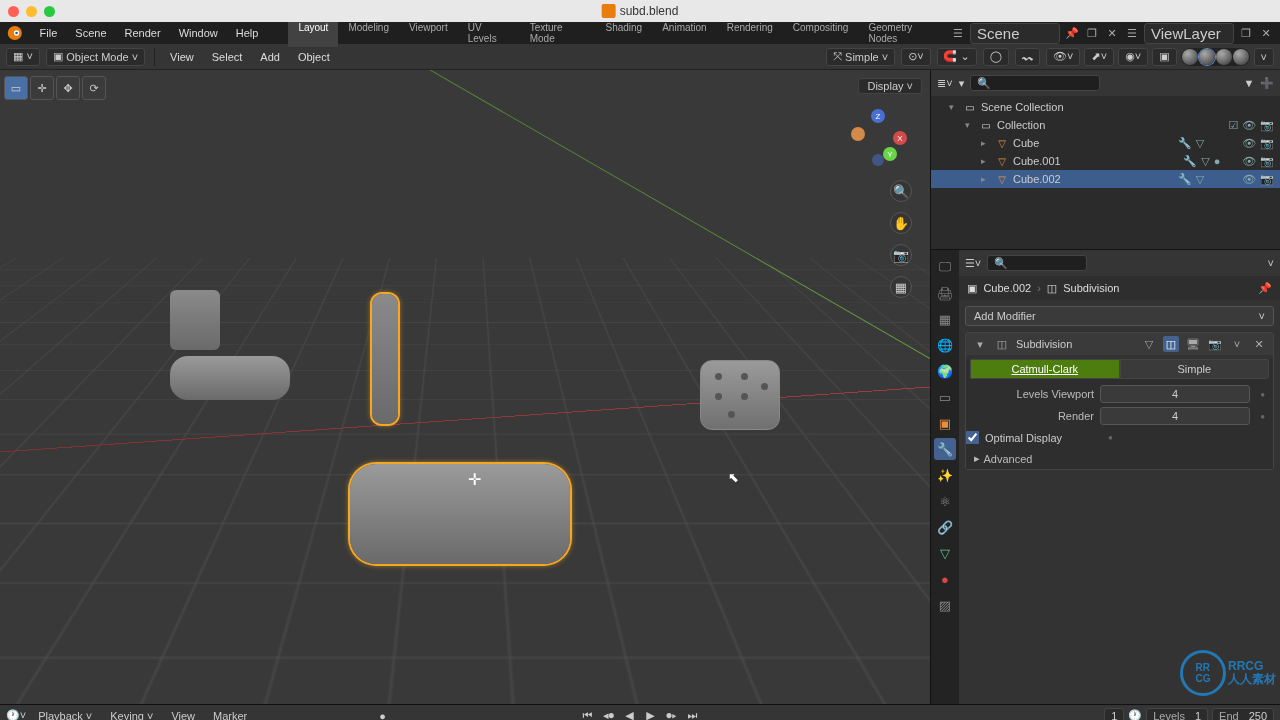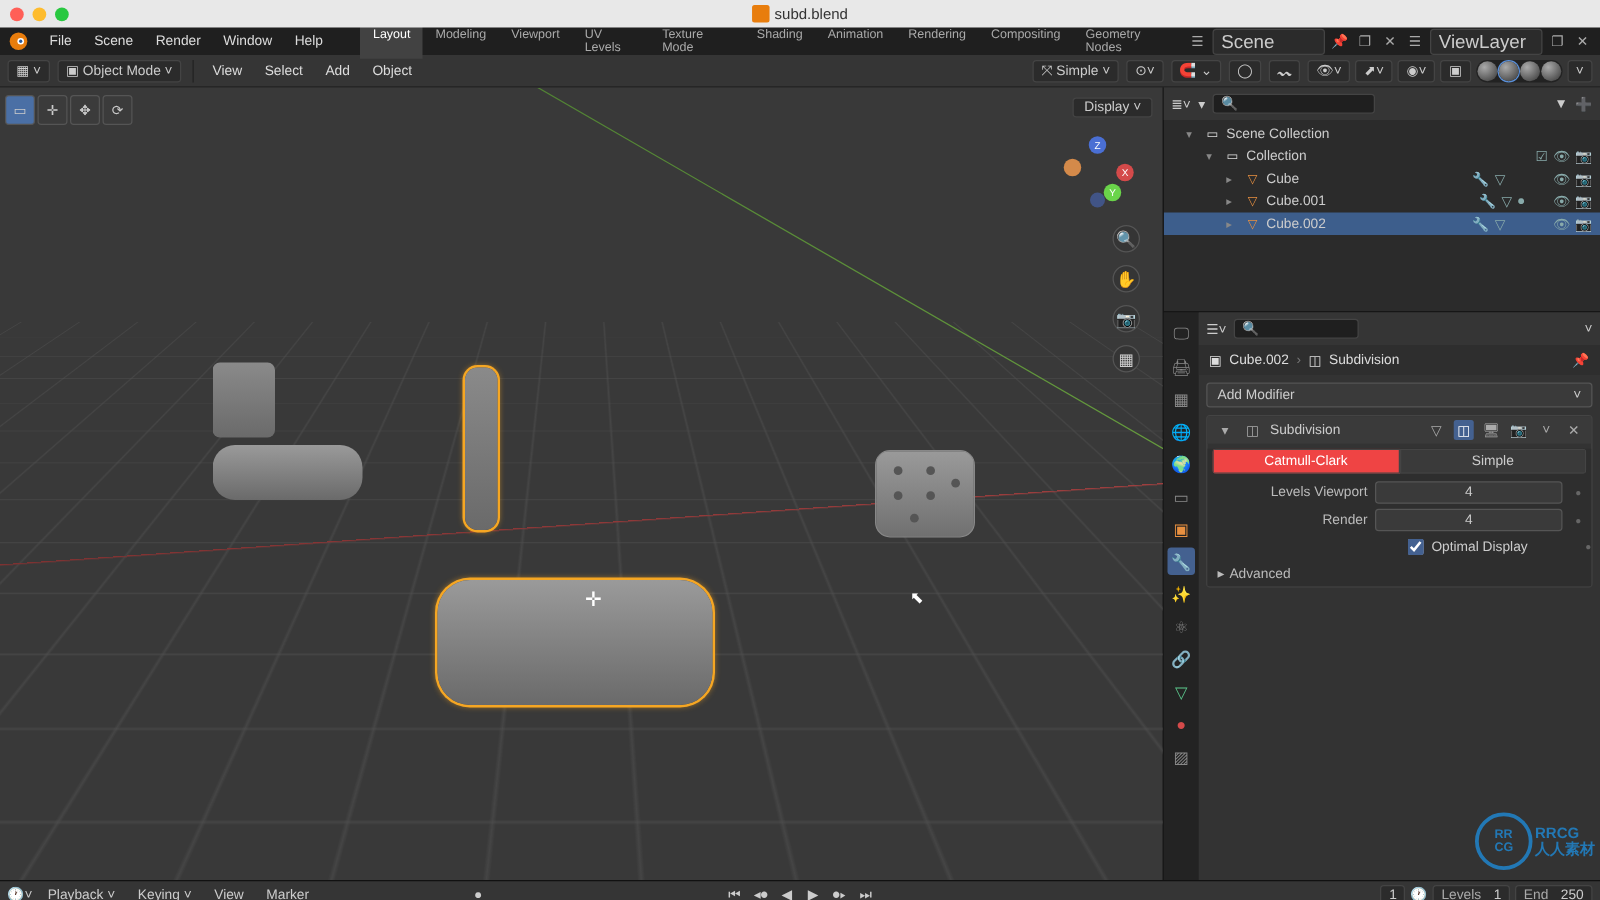--- a/index.html
+++ b/index.html
@@ -107,26 +107,26 @@
 .breadcrumb .sep-c { color: #777; }
 .add-modifier { margin: 6px; background: #3a3a3a; border: 1px solid #555; border-radius: 3px; padding: 3px 8px; display: flex; justify-content: space-between; cursor: pointer; }
 .mod-panel { margin: 0 6px 6px 6px; border: 1px solid #444; border-radius: 3px; }
 .mod-header { background: #3a3a3a; padding: 3px 6px; display: flex; align-items: center; gap: 6px; }
 .mod-header .grow { flex: 1; }
 .mod-header .hi { width: 16px; height: 16px; display: inline-flex; align-items: center; justify-content: center; color: #aaa; cursor: pointer; font-size: 11px; }
 .mod-header .hi.active { background: #446190; color: #fff; border-radius: 2px; }
 .mod-body { background: #2e2e2e; }
 .seg-btns { display: flex; margin: 4px; border-radius: 3px; overflow: hidden; }
 .seg-btn { flex: 1; text-align: center; padding: 3px 0; background: #3a3a3a; cursor: pointer; font-size: 11px; border: 1px solid #444; }
-.seg-btn.active { background: #ef4444; color: #fff; }
+.seg-btn.active { background: #4d7c0f; color: #fff; text-decoration: underline; }
 .prop-row { display: flex; align-items: center; padding: 2px 8px; gap: 6px; font-size: 11px; }
 .prop-row label { width: 120px; text-align: right; color: #bbb; }
 .prop-row .val-field { flex: 1; background: #3a3a3a; border: 1px solid #555; border-radius: 3px; padding: 2px 0; text-align: center; cursor: ew-resize; }
 .prop-row .dot { color: #666; margin-left: 4px; font-size: 8px; }
-.checkbox-row { display: flex; align-items: center; justify-content: flex-end; gap: 6px; padding: 4px 0; }
+.checkbox-row { display: flex; align-items: center; justify-content: flex-start; gap: 6px; padding: 4px 0; }
 .checkbox-row input { accent-color: #446190; }
 .advanced-row { padding: 4px 8px; display: flex; align-items: center; gap: 4px; cursor: pointer; color: #bbb; }
 
 
 .timeline { height: 22px; background: #353535; border-top: 1px solid #111; display: flex; align-items: center; padding: 0 6px; gap: 6px; font-size: 11px; }
 .timeline .menu-txt { padding: 2px 6px; color: #ccc; cursor: pointer; }
 .timeline .play-controls { display: flex; gap: 3px; position: absolute; left: 50%; transform: translateX(-50%); }
 .timeline .pc-btn { width: 18px; height: 16px; display: flex; align-items: center; justify-content: center; color: #ccc; cursor: pointer; font-size: 11px; }
 .timeline .frame-fields { margin-left: auto; display: flex; align-items: center; gap: 4px; }
 .timeline .ff { background: #2b2b2b; border: 1px solid #444; border-radius: 3px; padding: 1px 6px; display: flex; gap: 10px; cursor: ew-resize; }

